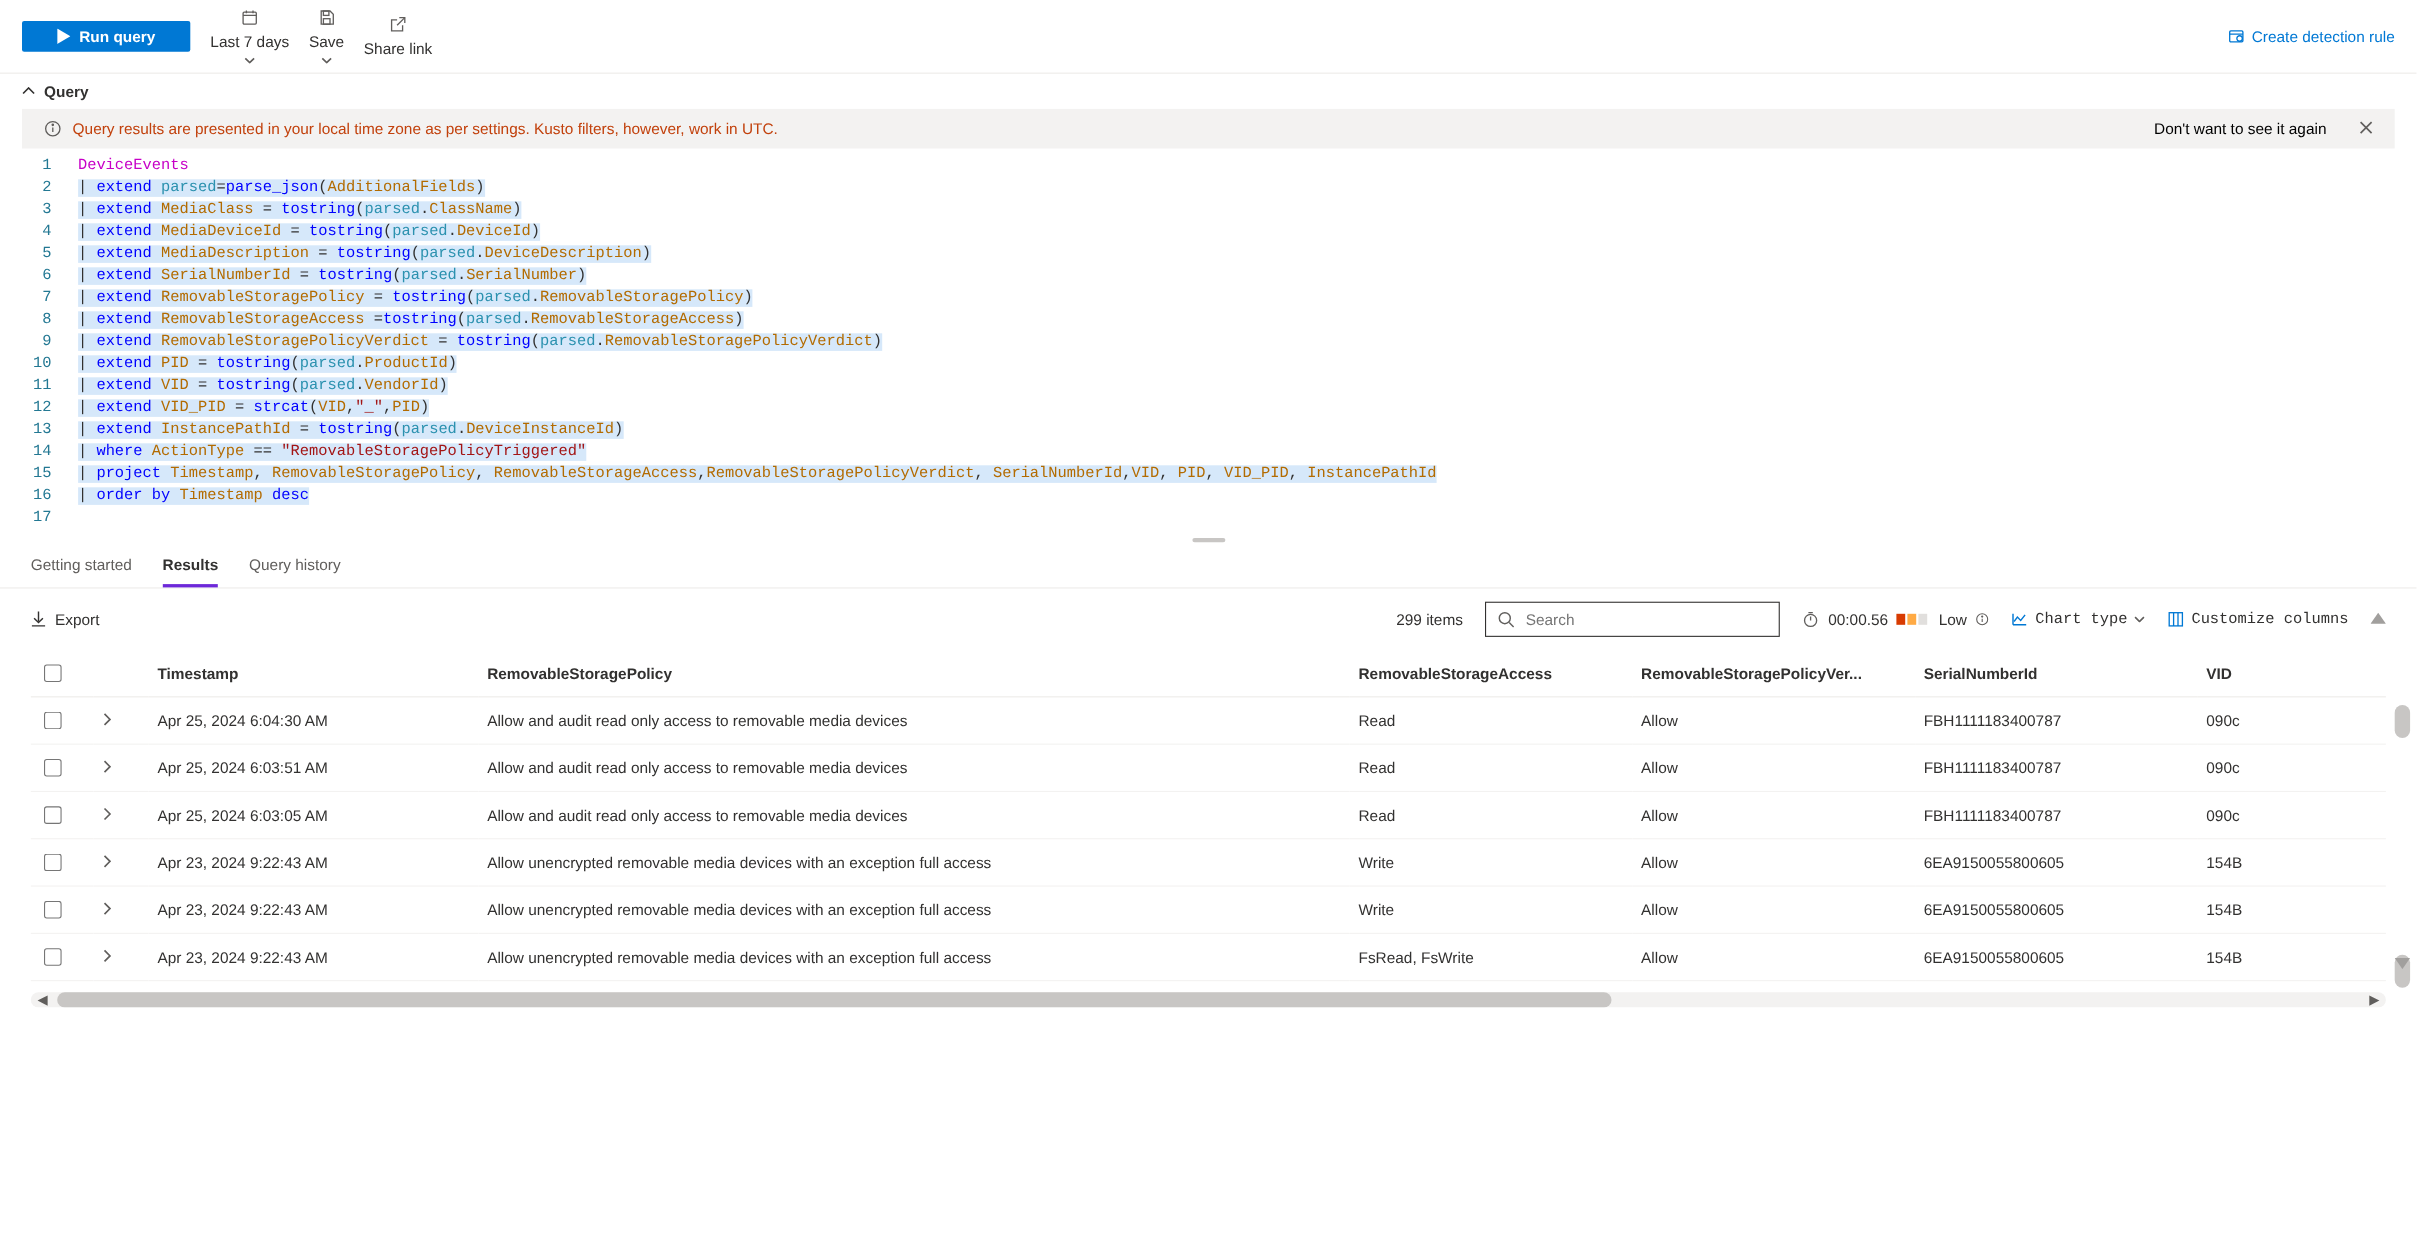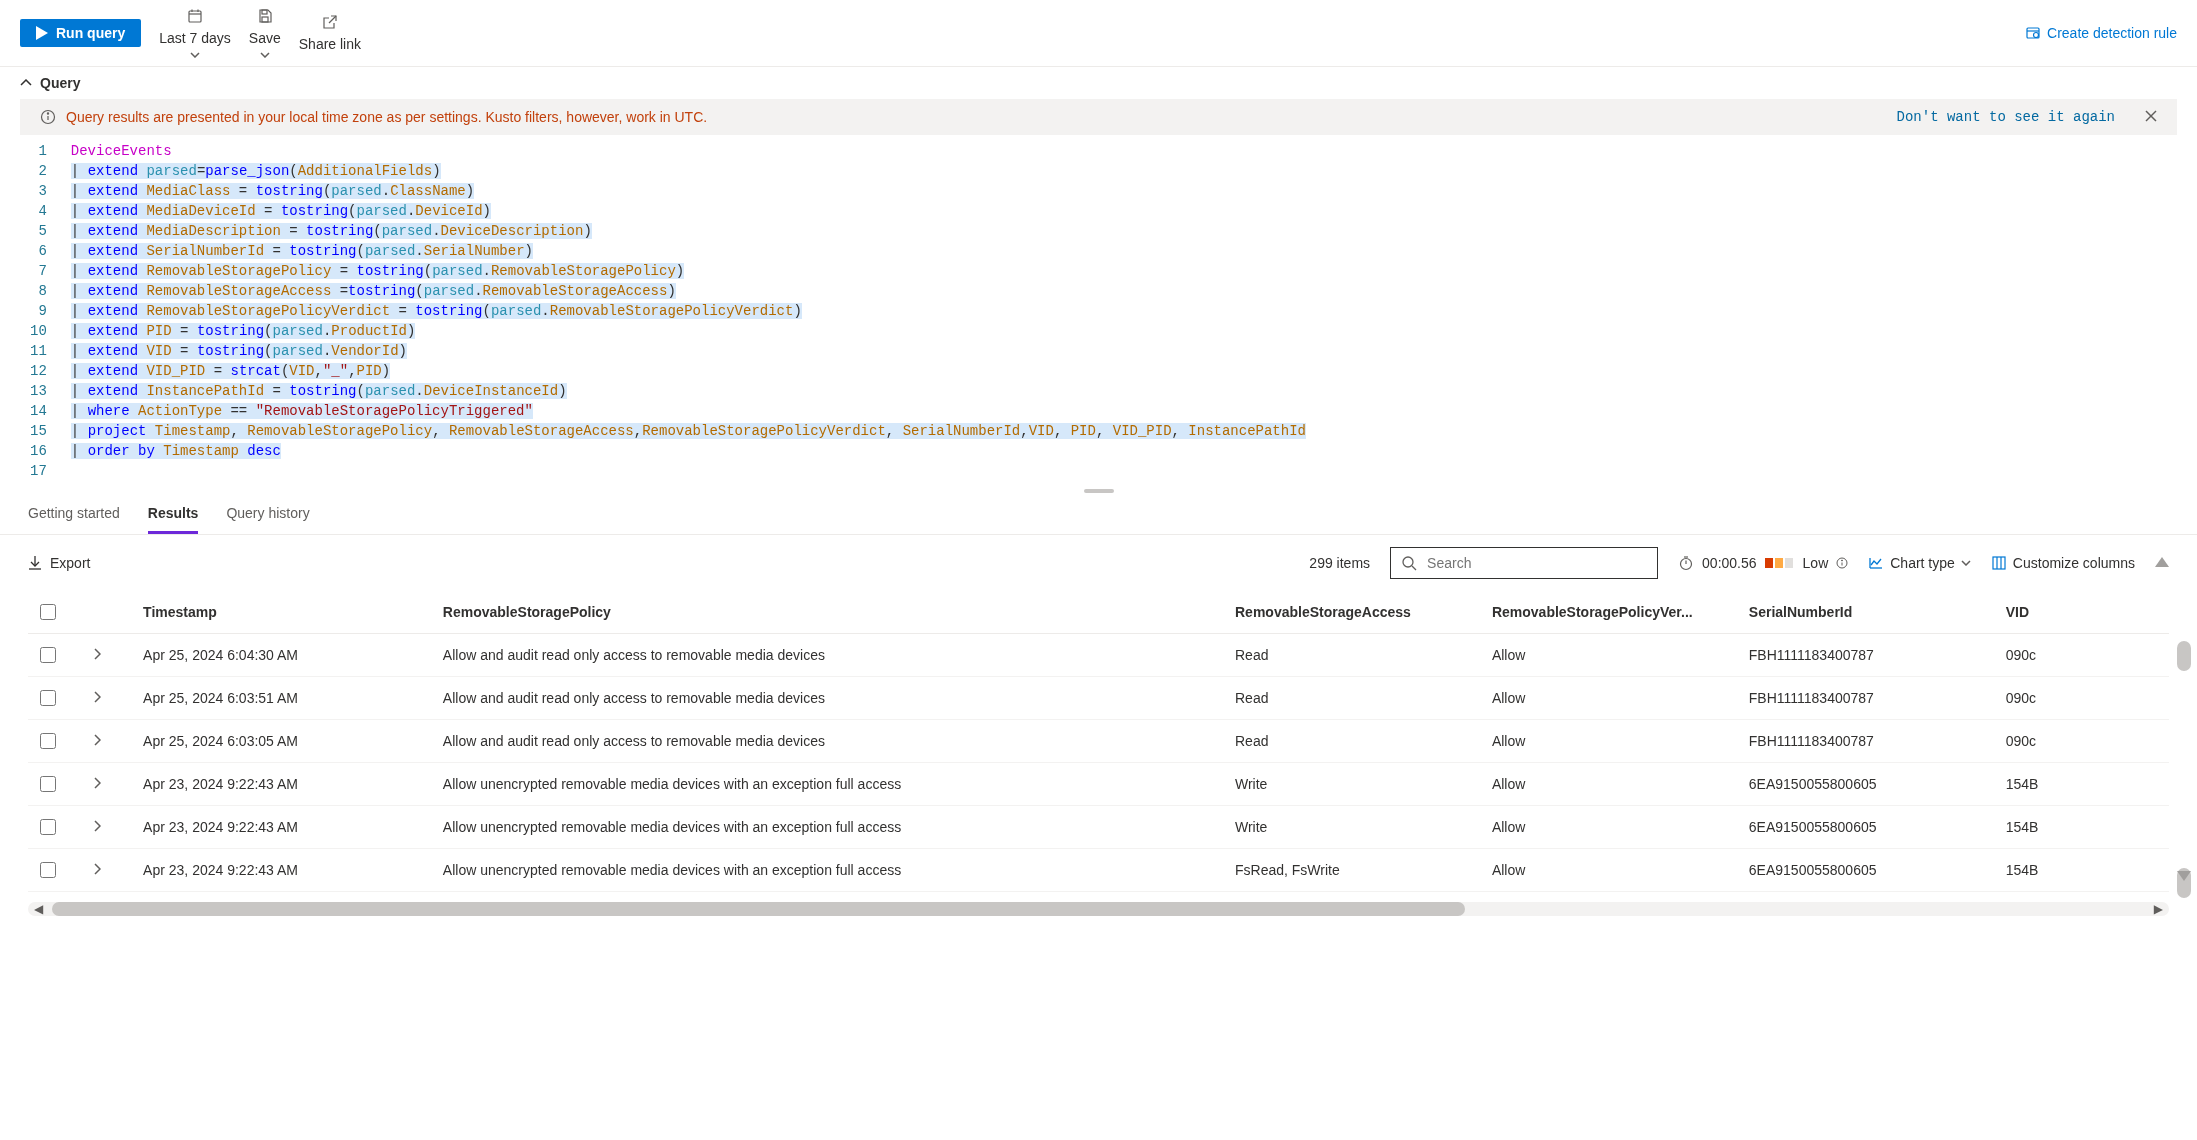--- a/index.html
+++ b/index.html
@@ -14,21 +14,21 @@
     display: flex;
     align-items: center;
     gap: 18px;
     padding: 8px 20px;
     border-bottom: 1px solid #edebe9;
   }
   .run-btn {
     background: #0078d4;
     color: #fff;
     border: none;
-    padding: 6px 16px;
+    padding: 6px 32px;
     font-size: 14px;
     font-weight: 600;
     display: flex;
     align-items: center;
     gap: 8px;
     cursor: pointer;
     border-radius: 2px;
   }
   .run-btn svg { fill: #fff; }
   .toolbar-item {
@@ -58,21 +58,21 @@
   }
   .info-banner {
     background: #f3f2f1;
     display: flex;
     align-items: center;
     padding: 10px 20px;
     gap: 10px;
     margin: 0 20px;
   }
   .info-banner .msg { flex: 1; color: #c2410c; }
-  .info-banner .dismiss-link { color: #0369a1; cursor: pointer; margin-right: 20px; font-family: Liberation Mono, monospace; }
+  .info-banner .dismiss-link { color: #000000; cursor: pointer; margin-right: 20px; }
   .info-banner .close { cursor: pointer; color: #605e5c; }
   .editor {
     display: flex;
     padding: 6px 20px 6px 30px;
     font-family: Consolas, Monaco, "Courier New", monospace;
     font-size: 14px;
     line-height: 1.45;
   }
   .gutter {
     text-align: right;
@@ -140,20 +140,21 @@
     flex: 1;
     color: #605e5c;
   }
   .perf { display: flex; align-items: center; gap: 8px; }
   .perf .bars span { display:inline-block; width:8px; height:10px; margin-right:2px; }
   .chart-btn, .customize-btn {
     display: flex;
     align-items: center;
     gap: 6px;
     cursor: pointer;
+    font-family: Liberation Mono, monospace;
   }
   .table-wrap { padding: 0 28px 10px 28px; overflow-x: auto; position: relative;}
   table { width: 100%; border-collapse: collapse; table-layout: fixed; }
   th {
     text-align: left;
     font-weight: 600;
     padding: 10px 8px;
     border-bottom: 1px solid #edebe9;
     white-space: nowrap;
   }

